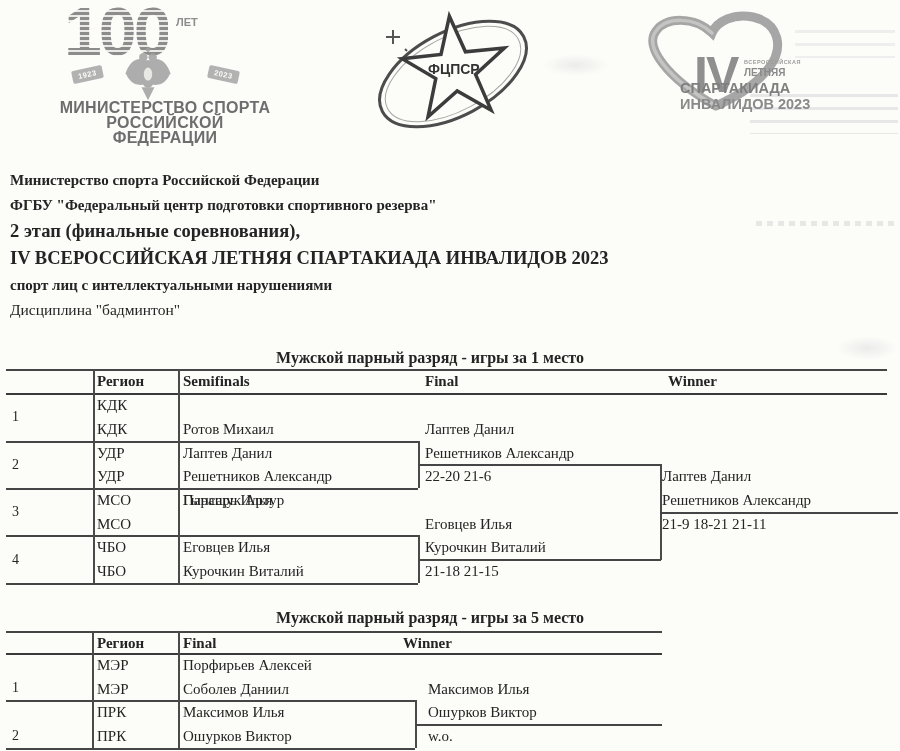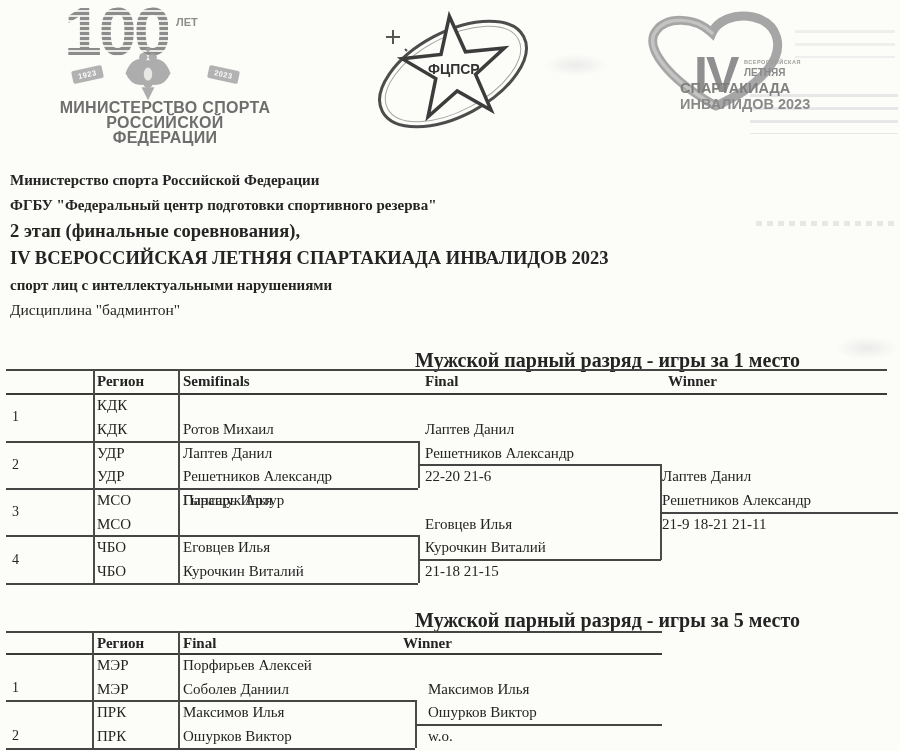--- a/index.html
+++ b/index.html
@@ -15,22 +15,22 @@
   
   .hl{position:absolute;height:1.6px;background:#454545;}
   .hl.th{height:2.2px;background:#3a3a3a;}
   .vl{position:absolute;width:1.6px;background:#4a4a4a;}
 
   
   .doc-head{position:absolute;left:10px;width:850px;text-align:left;white-space:nowrap;}
   .dh-s{font-weight:bold;font-size:15px;}
   .dh-l{font-weight:bold;font-size:18.5px;}
   .dh-r{font-size:15.5px;}
-  .tbl-title{position:absolute;left:60px;width:740px;text-align:right;
-             font-weight:bold;font-size:20px;white-space:nowrap;}
+  .tbl-title{position:absolute;left:60px;width:740px;text-align:center;
+             font-weight:bold;font-size:16px;white-space:nowrap;}
 
   
   .logo-min{position:absolute;left:40px;top:6px;width:250px;height:128px;
             font-family:"Liberation Sans",sans-serif;}
   .m-100{position:absolute;left:24px;top:-14px;font-weight:900;font-size:68px;
          letter-spacing:-3px;color:#a7a7a7;}
   @supports (-webkit-background-clip: text){
     .m-100{background:repeating-linear-gradient(180deg,#8c8c8c 0 2.5px,#eceae6 2.5px 5px);
            -webkit-background-clip:text;background-clip:text;color:transparent;}
   }

